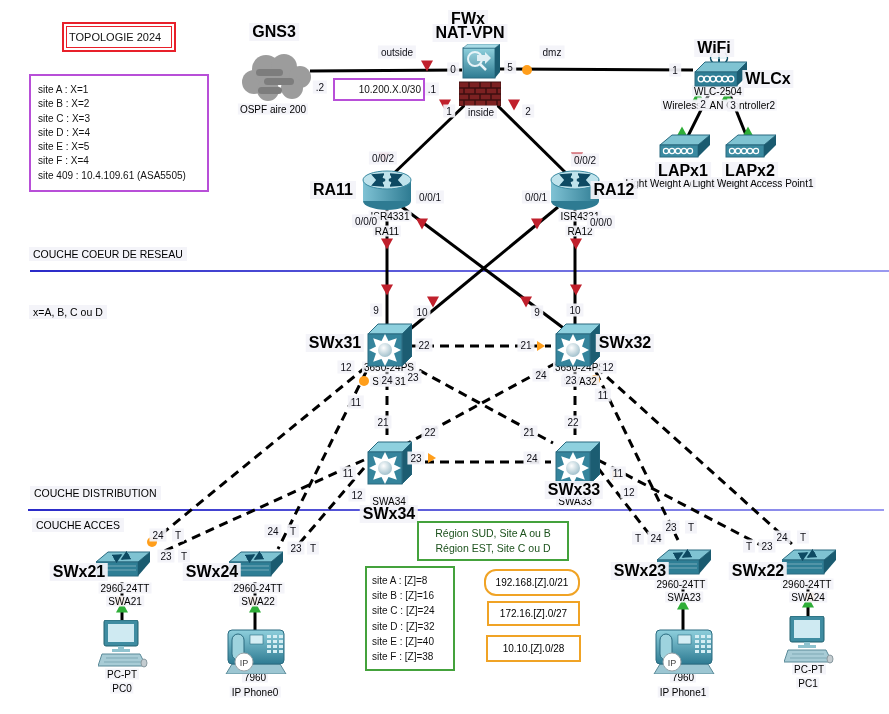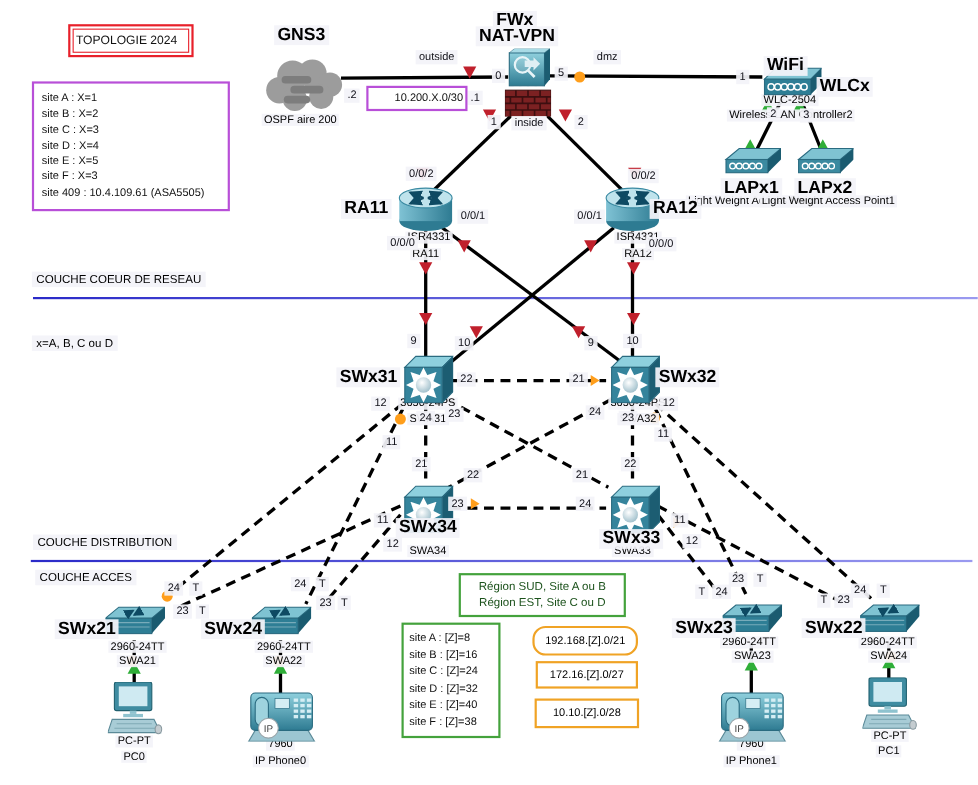--- a/index.html
+++ b/index.html
@@ -417,21 +417,21 @@
     </g>
     <circle cx="20" cy="38" r="9" fill="#fff" stroke="#9aa5aa"></circle>
     <text x="20" y="41.5" font-size="9" text-anchor="middle" fill="#444" font-family="Liberation Sans, sans-serif">IP</text>
   </svg>
 
   <div class="note" style="left:274px;top:32px">GNS3</div>
   <div class="dlabel" style="left:273px;top:109px">OSPF aire 200</div>
   <div class="note" style="left:468px;top:19px">FWx</div>
   <div class="note" style="left:470px;top:33px">NAT-VPN</div>
 
-  <div class="note" style="left:714px;top:60px">WiFi</div>
+  <div class="note" style="left:714px;top:48px">WiFi</div>
   <div class="note" style="left:768px;top:79px">WLCx</div>
   <div class="dlabel" style="left:718px;top:91px">WLC-2504</div>
   <div class="dlabel" style="left:719px;top:105px">Wireless LAN Controller2</div>
   <div class="note" style="left:683px;top:171px">LAPx1</div>
   <div class="note" style="left:750px;top:171px">LAPx2</div>
   <div class="dlabel" style="left:686px;top:183px">Light Weight Access Point0</div>
   <div class="dlabel" style="left:753px;top:183px">Light Weight Access Point1</div>
 
   <div class="note" style="left:333px;top:190px">RA11</div>
   <div class="note" style="left:614px;top:190px">RA12</div>
@@ -439,21 +439,21 @@
   <div class="dlabel" style="left:387px;top:231px">RA11</div>
   <div class="dlabel" style="left:580px;top:216px">ISR4331</div>
   <div class="dlabel" style="left:580px;top:231px">RA12</div>
 
   <div class="note" style="left:335px;top:343px">SWx31</div>
   <div class="note" style="left:625px;top:343px">SWx32</div>
   <div class="dlabel" style="left:389px;top:367px">3650-24PS</div>
   <div class="dlabel" style="left:389px;top:381px">SWA31</div>
   <div class="dlabel" style="left:580px;top:367px">3650-24PS</div>
   <div class="dlabel" style="left:580px;top:381px">SWA32</div>
-  <div class="note" style="left:389px;top:480px">SWx34</div>
+  <div class="note" style="left:389px;top:514px">SWx34</div>
   <div class="note" style="left:574px;top:490px">SWx33</div>
   <div class="dlabel" style="left:389px;top:501px">SWA34</div>
   <div class="dlabel" style="left:575px;top:501px">SWA33</div>
 
   <div class="note" style="left:79px;top:572px">SWx21</div>
   <div class="note" style="left:212px;top:572px">SWx24</div>
   <div class="note" style="left:640px;top:571px">SWx23</div>
   <div class="note" style="left:758px;top:571px">SWx22</div>
   <div class="dlabel" style="left:125px;top:588px">2960-24TT</div>
   <div class="dlabel" style="left:125px;top:601px">SWA21</div>
@@ -482,21 +482,21 @@
   <div class="bx" id="topo-box">
     <div class="inner">TOPOLOGIE 2024</div>
   </div>
   <div class="bx" id="sites-box">
 
   <div>site A : X=1</div>
       <div>site B : X=2</div>
       <div>site C : X=3</div>
       <div>site D : X=4</div>
       <div>site E : X=5</div>
-      <div>site F : X=3</div>
+      <div>site F : X=4</div>
       <div>site 409 : 10.4.109.61 (ASA5505)</div>
     </div>
   <div class="bx" id="subnet-box">
     <span>10.200.X.0/30</span>
   </div>
   <div class="bx" id="region-box">
 
   <div>Région SUD, Site A ou B</div>
       <div>Région EST, Site C ou D</div>
     </div>

